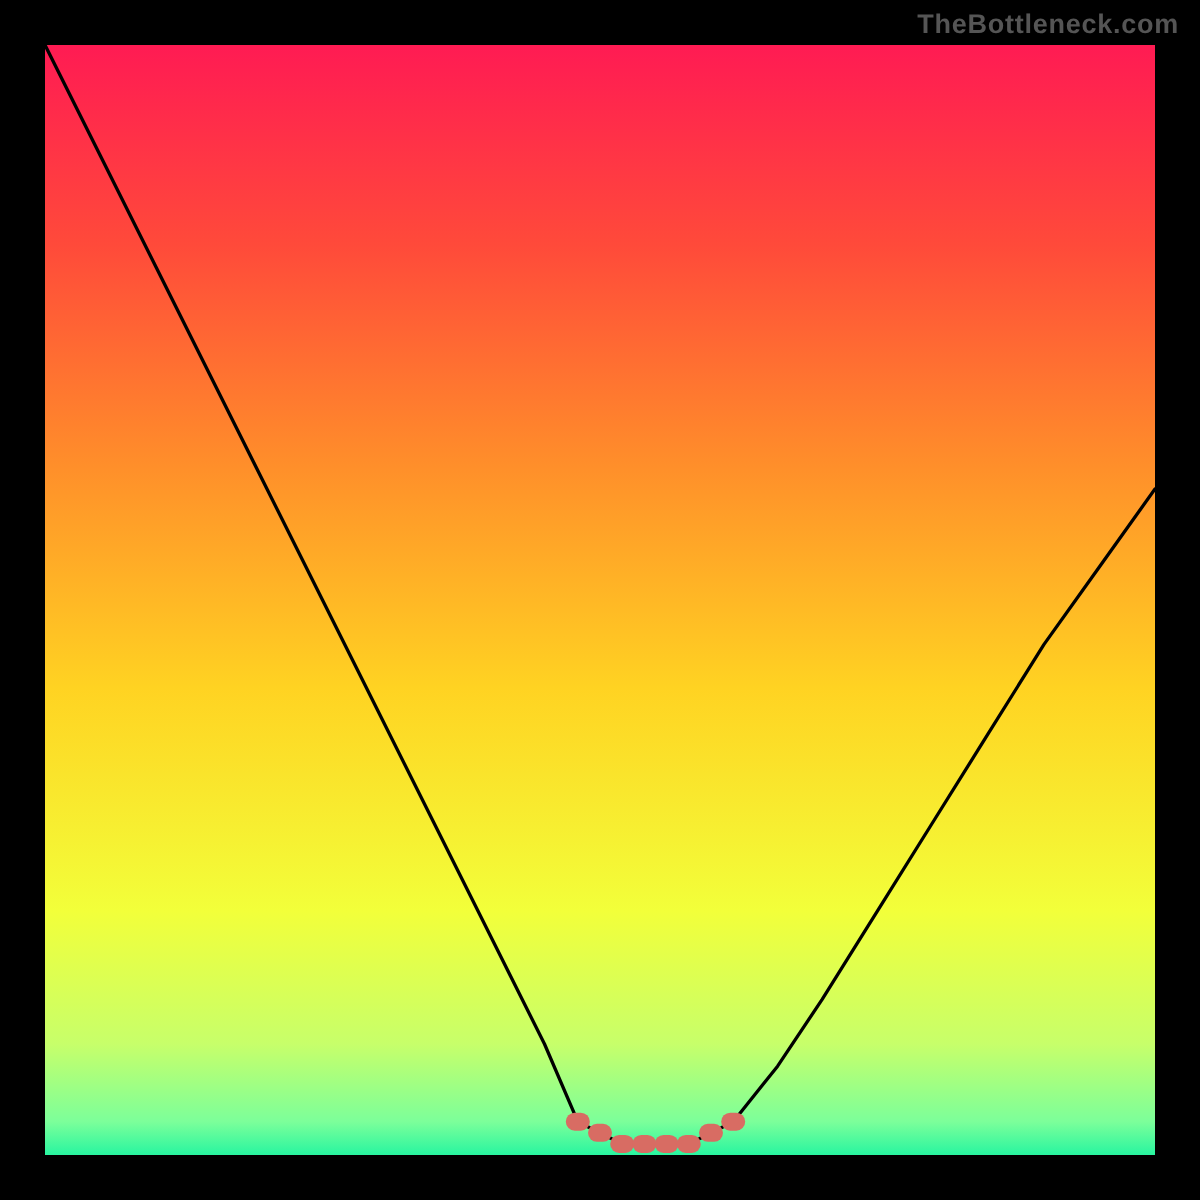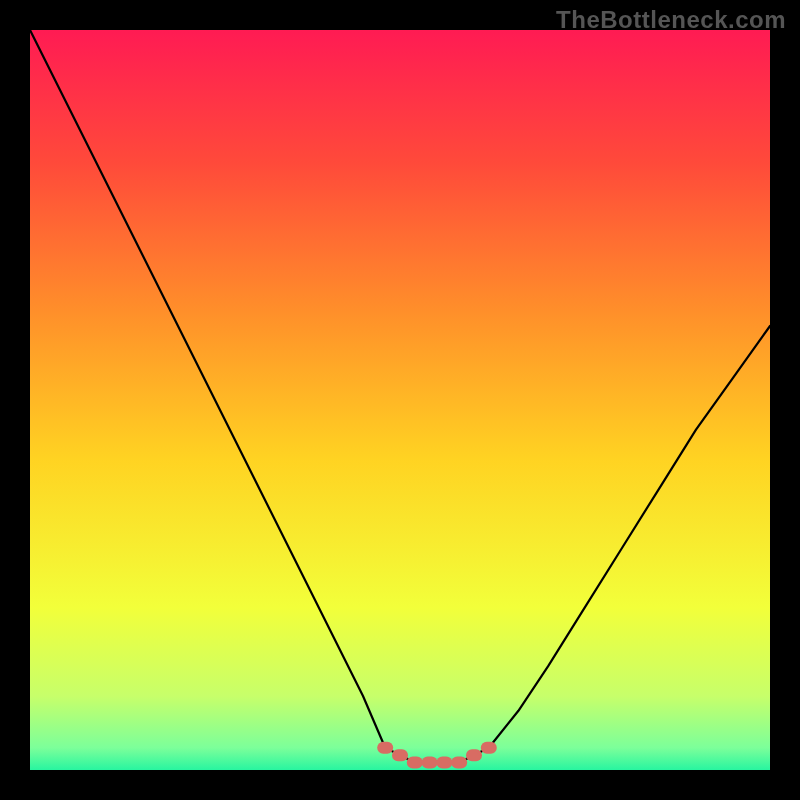--- a/index.html
+++ b/index.html
@@ -15,21 +15,21 @@
     position: relative;
     width: 800px;
     height: 800px;
     background: #000;
   }
   .watermark {
     position: absolute;
     top: 6px;
     right: 14px;
     color: #555;
-    font-size: 24px;
+    font-size: 18px;
     font-weight: 600;
     letter-spacing: 0.5px;
     z-index: 20;
     user-select: none;
   }
   .plot-wrapper {
     position: absolute;
     left: 30px;
     top: 30px;
     width: 740px;

